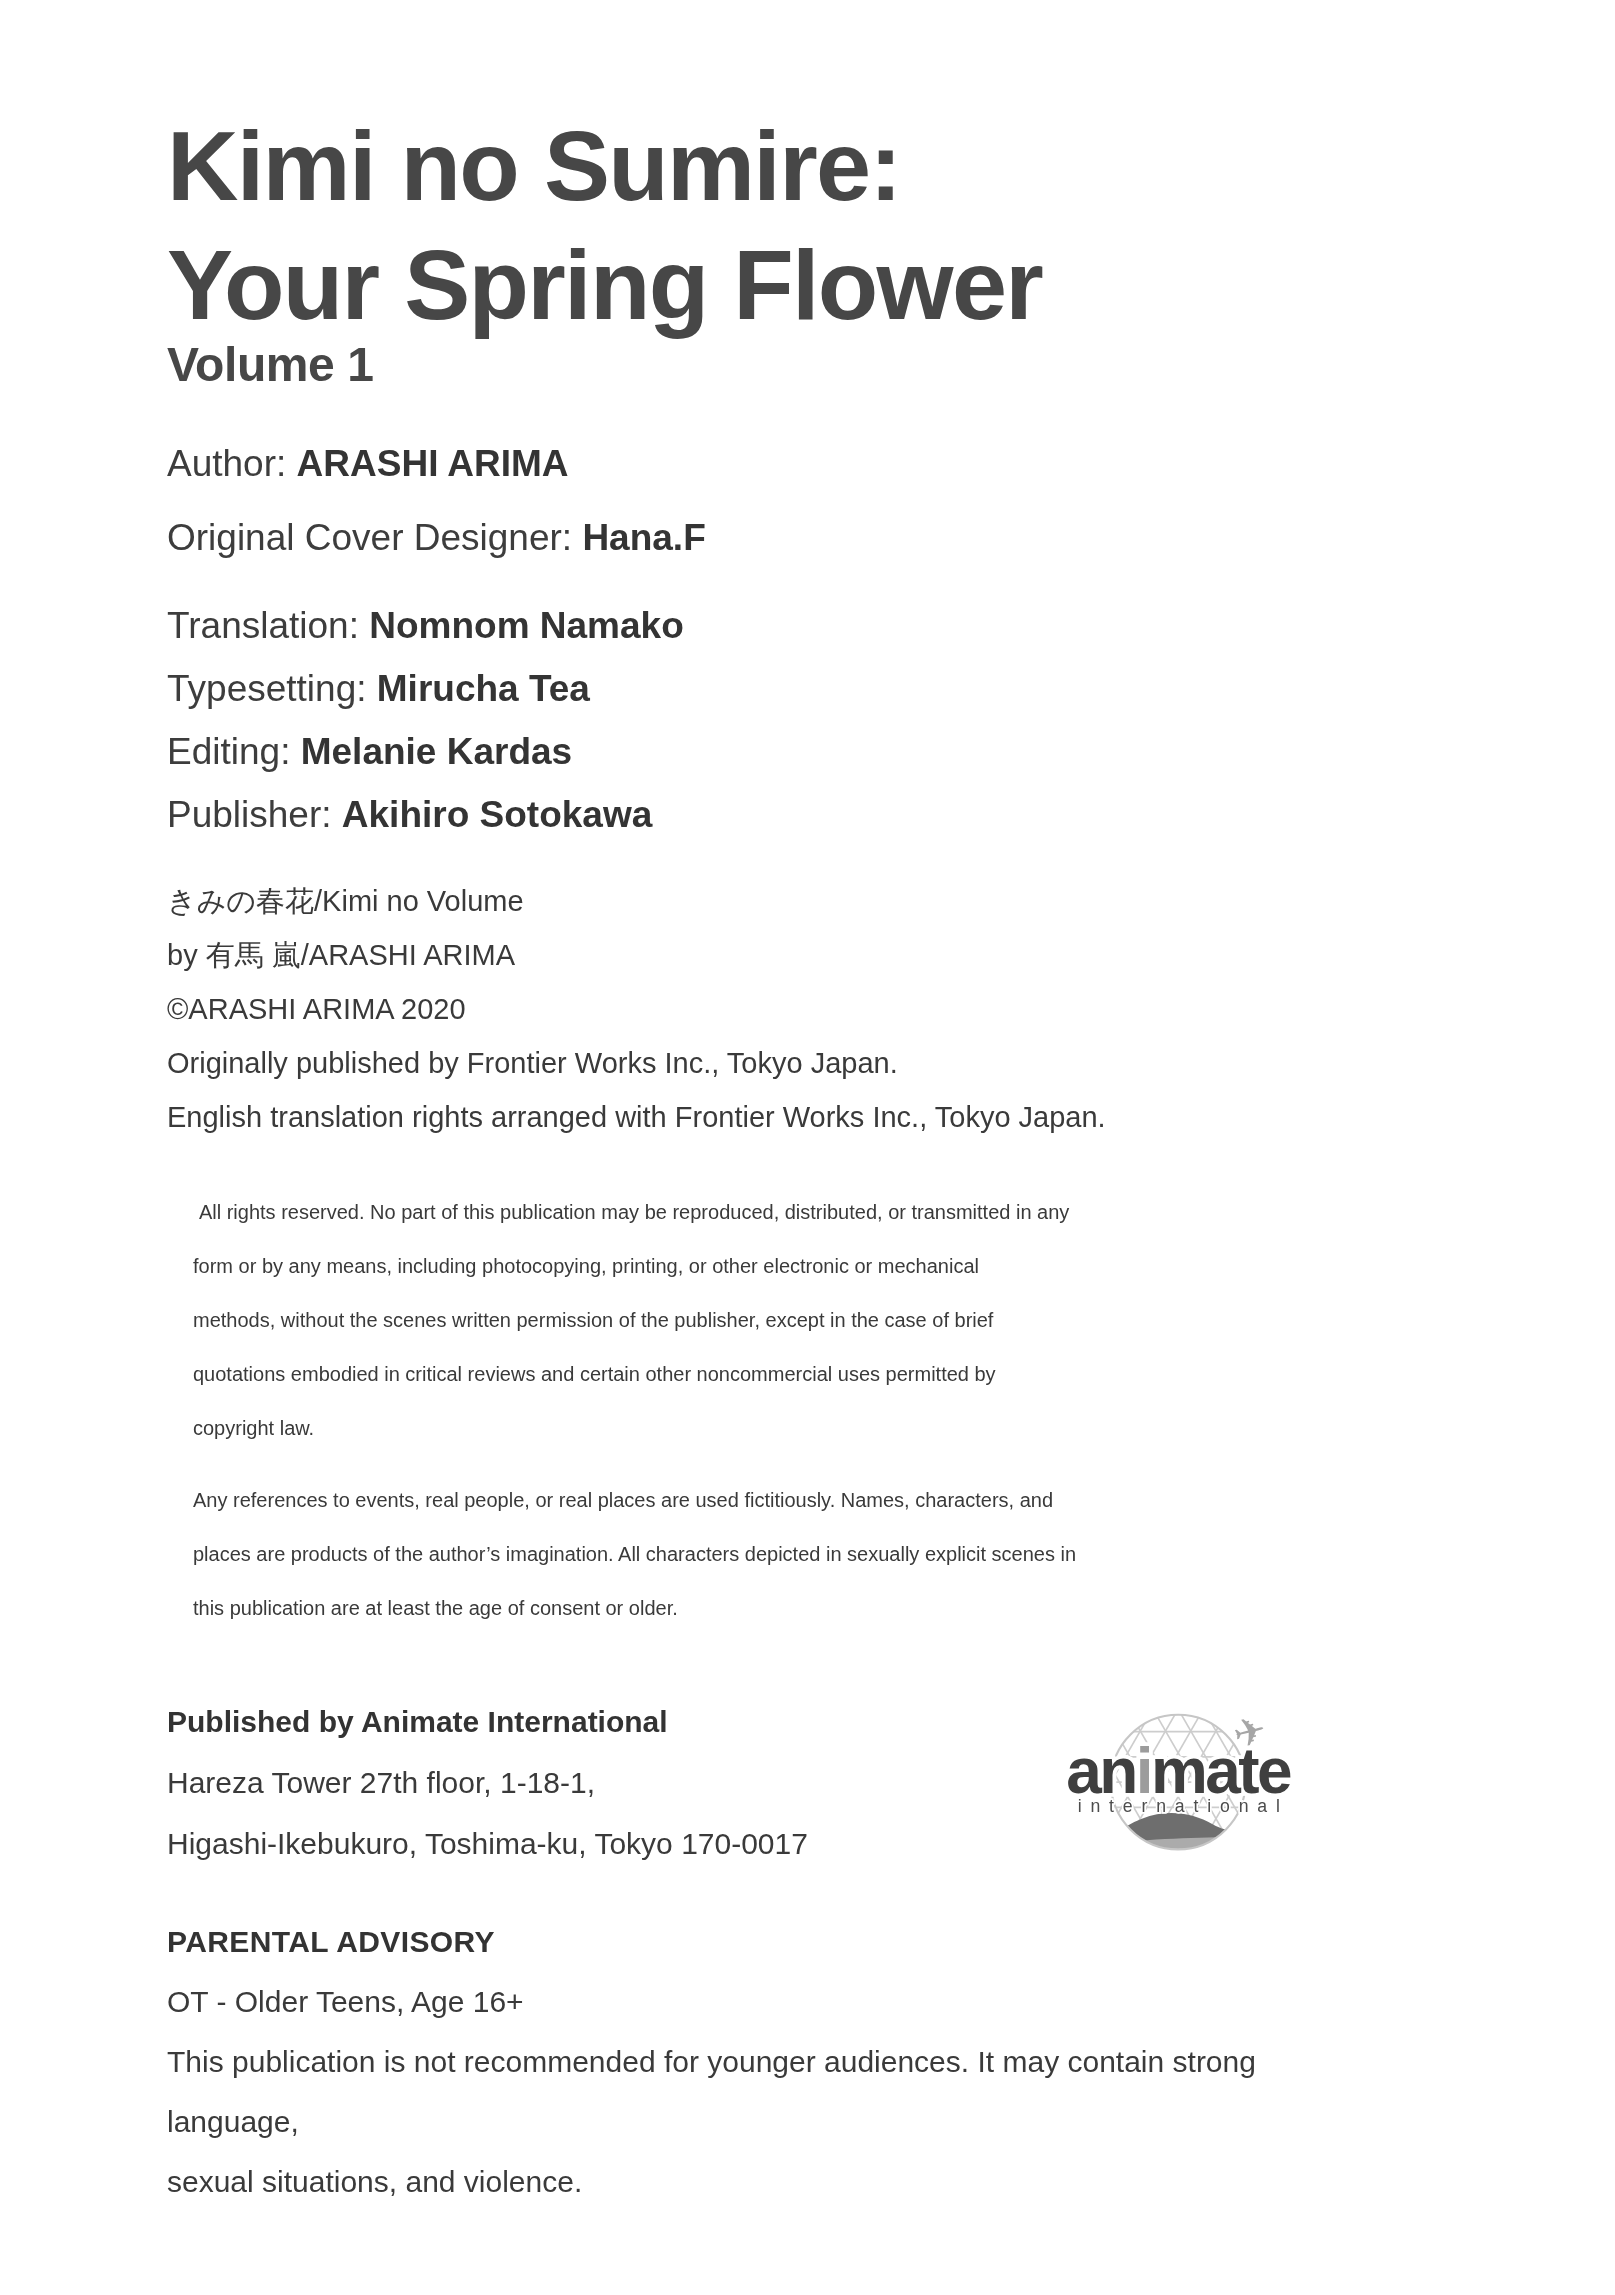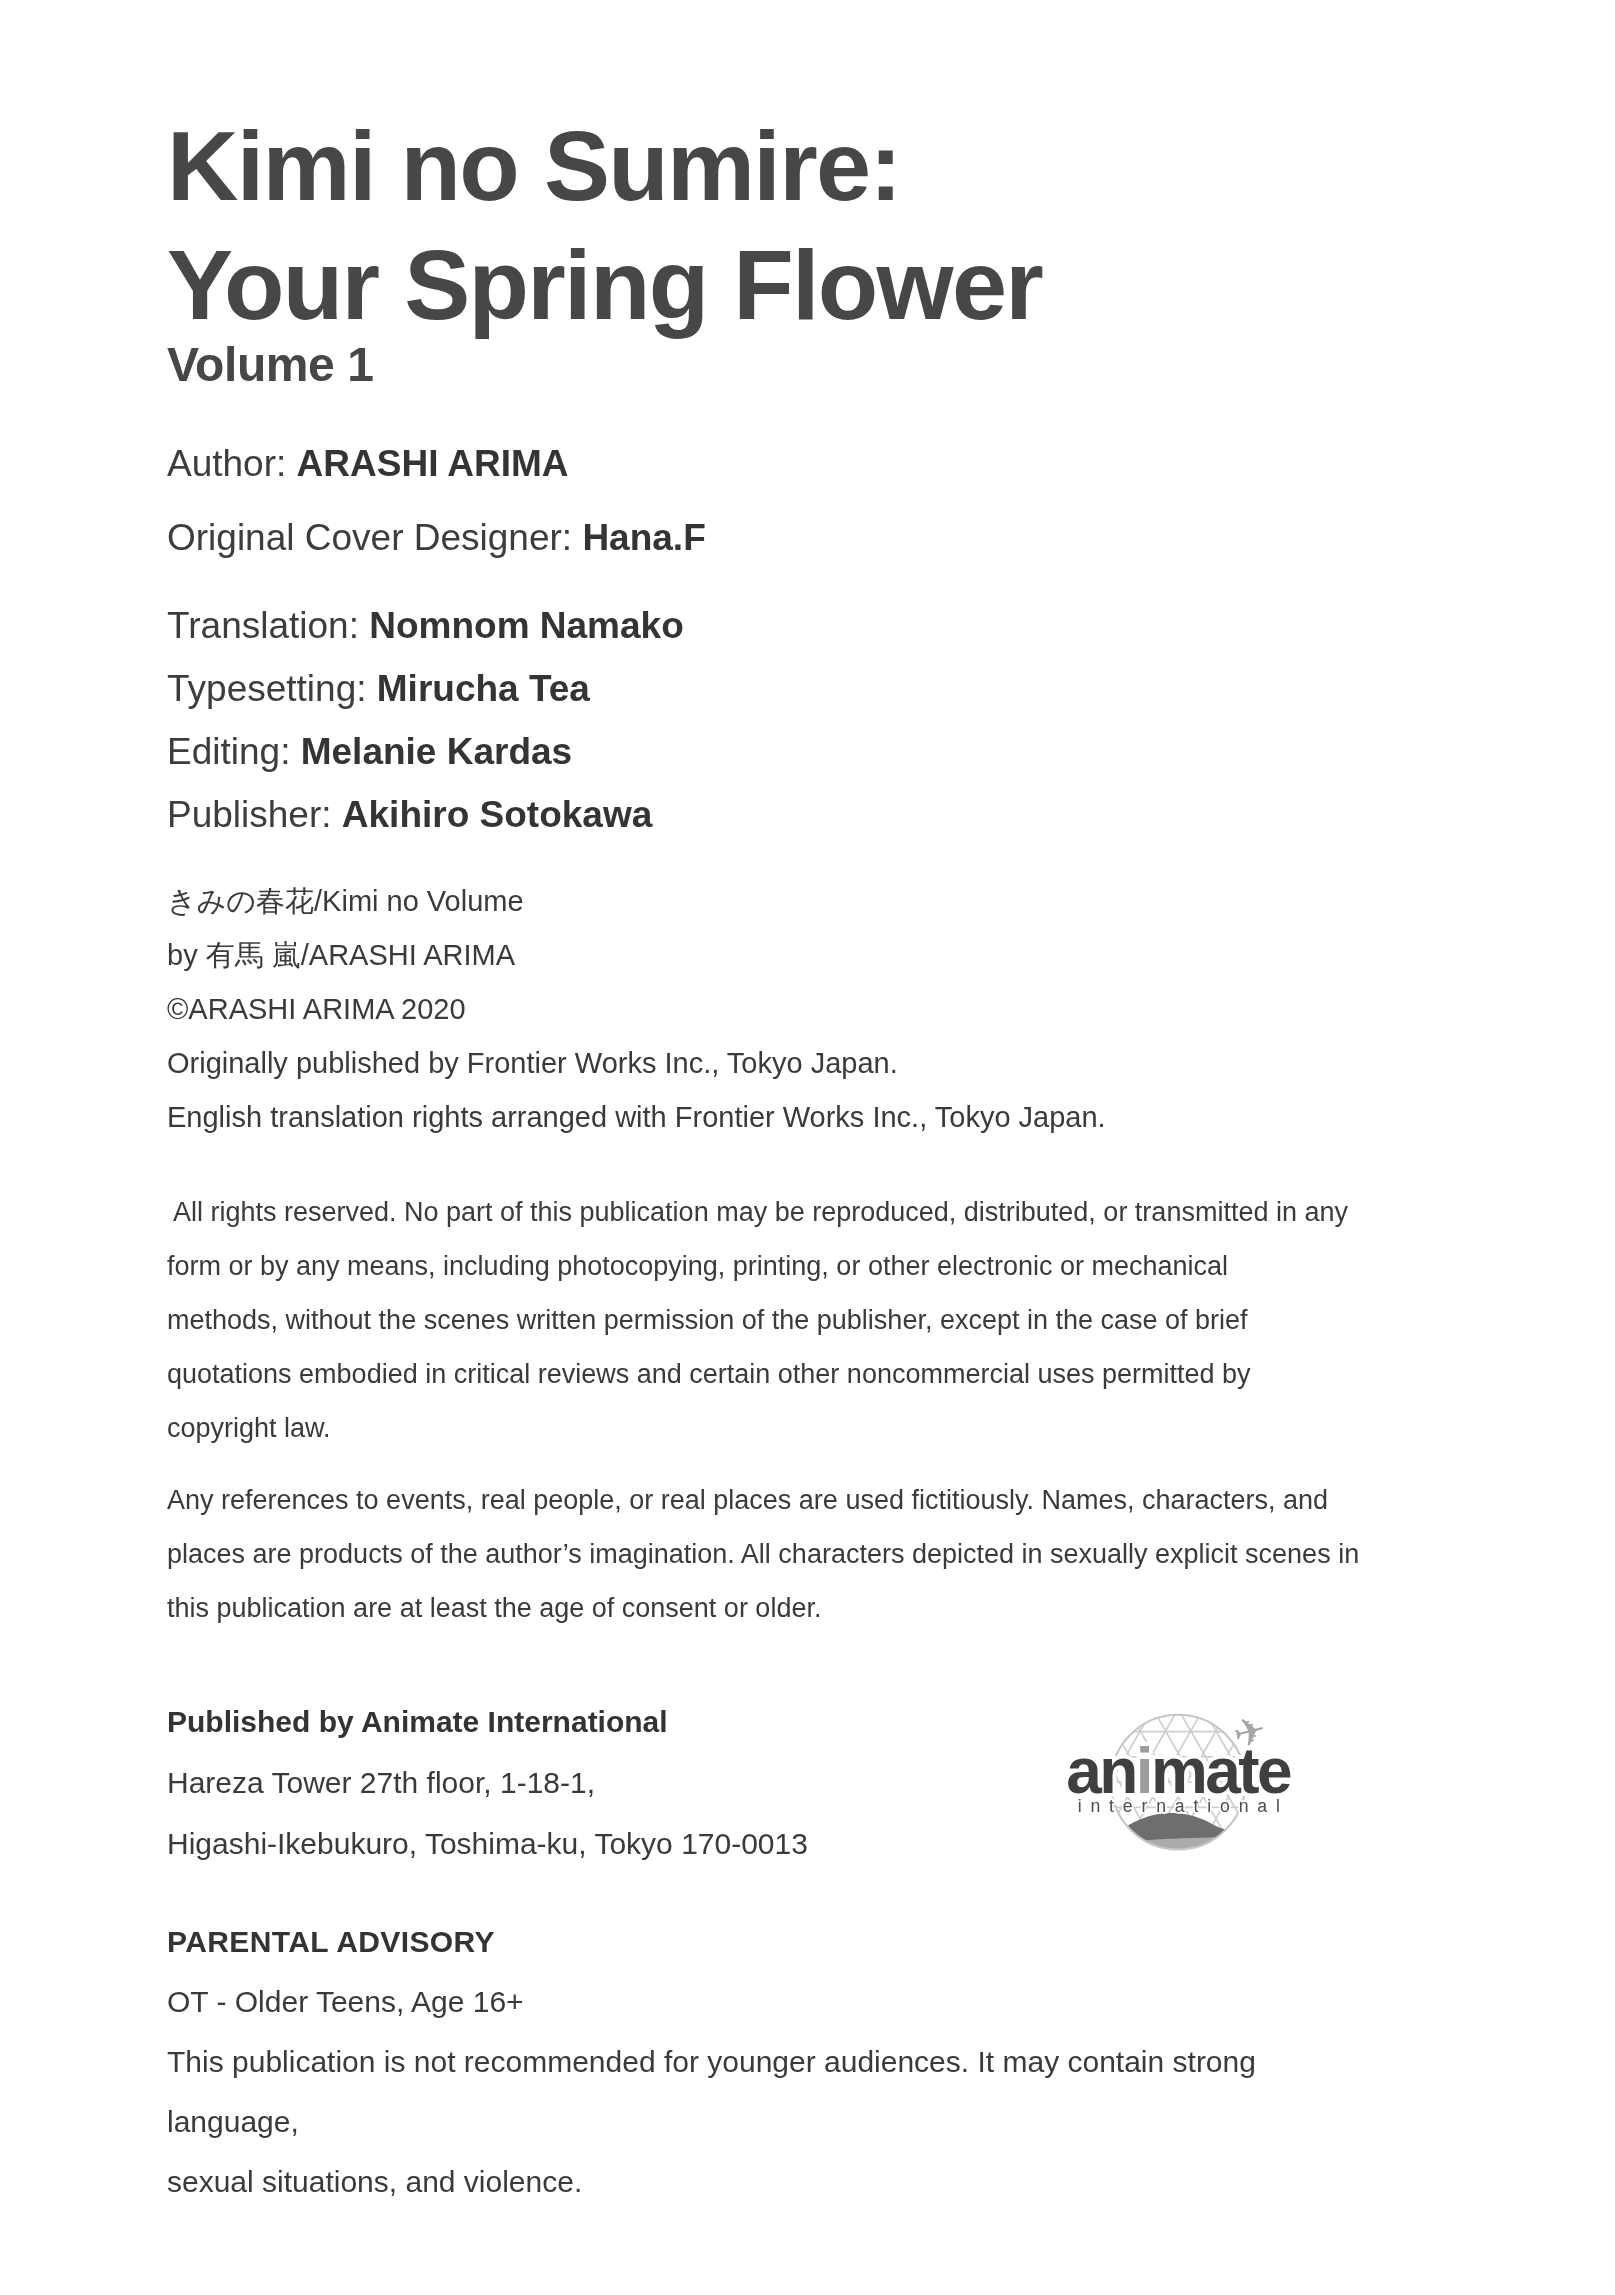--- a/index.html
+++ b/index.html
@@ -40,21 +40,21 @@
   .credit-line .label{font-weight:normal;color:#3d3d3d;}
   .credit-line .value{font-weight:bold;color:#343434;margin-top:16px;}
 
   
   .jp-block{top:874px;}
   .jp-block .jp-line{font-size:29px;line-height:54px;color:#3a3a3a;}
 
   
   .legal-1{top:1185px;}
   .legal-2{top:1473px;}
-  .legal-line{font-size:27px;line-height:54px;color:#3a3a3a;}
+  .legal-line{font-size:20px;line-height:54px;color:#3a3a3a;margin-left:26px;}
   .legal-indent{padding-left:5.9px;}
 
   
   .publisher-block{top:1691px;}
   .publisher-heading{font-size:30px;font-weight:bold;line-height:61px;color:#333333;}
   .publisher-line{font-size:30px;line-height:61px;color:#3a3a3a;}
 
   
   .logo-box{position:absolute;left:1041px;top:1708px;width:281px;height:160px;}
 
@@ -116,21 +116,21 @@
 
   <section class="abs legal-2">
     <div class="legal-line">Any references to events, real people, or real places are used fictitiously. Names, characters, and</div>
     <div class="legal-line">places are products of the author’s imagination. All characters depicted in sexually explicit scenes in</div>
     <div class="legal-line">this publication are at least the age of consent or older.</div>
   </section>
 
   <section class="abs publisher-block">
     <div class="publisher-heading">Published by Animate International</div>
     <div class="publisher-line">Hareza Tower 27th floor, 1-18-1,</div>
-    <div class="publisher-line">Higashi-Ikebukuro, Toshima-ku, Tokyo 170-0013</div>
+    <div class="publisher-line">Higashi-Ikebukuro, Toshima-ku, Tokyo 170-0017</div>
   </section>
 
   <div class="logo-box">
     <svg width="281" height="160" viewBox="0 0 334 190">
       <defs>
         <clipPath id="globeClip">
             <circle cx="163" cy="88" r="80"></circle>
           </clipPath>
       </defs>
 

